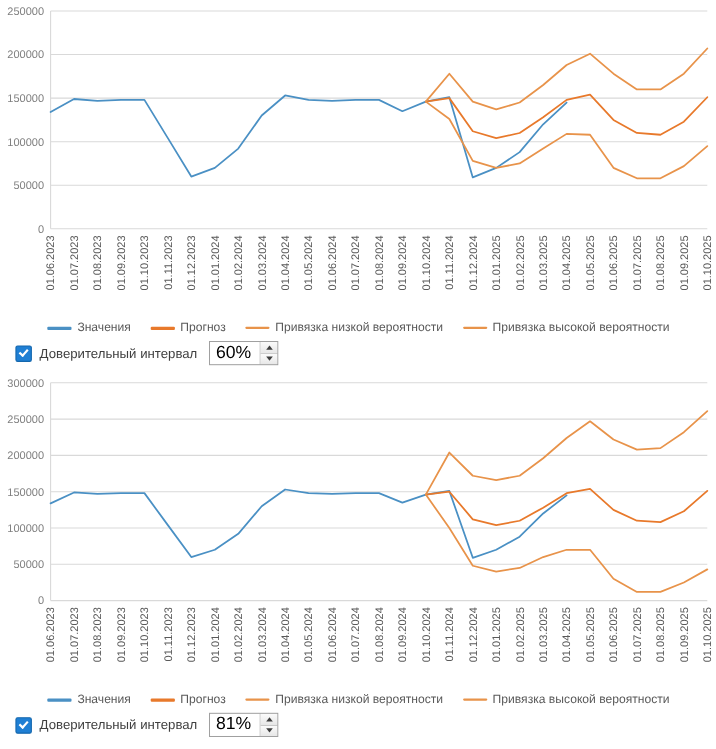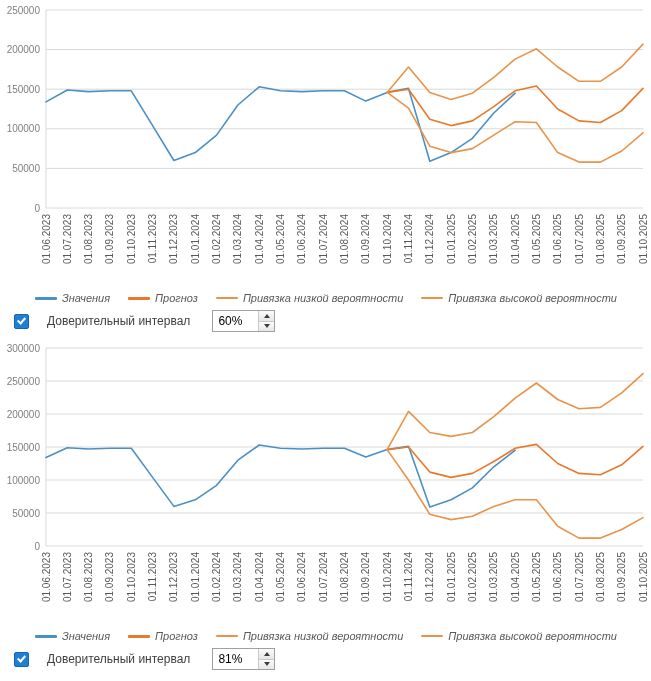--- a/index.html
+++ b/index.html
@@ -49,38 +49,37 @@
     stroke-linecap: round;
   }
   .legend {
     display: flex;
     align-items: center;
     justify-content: center;
     gap: 18px;
     font-size: 11px;
     color: #595959;
     padding: 2px 0 0 1px;
-    font-style: italic;
   }
   .legend-item {
     display: flex;
     align-items: center;
     gap: 5px;
     white-space: nowrap;
   }
   .legend-swatch {
     display: inline-block;
     width: 22px;
     height: 3px;
     border-radius: 1px;
   }
   .ci-row {
     display: flex;
     align-items: center;
-    gap: 18px;
+    gap: 7px;
     padding: 6px 16px 0 14px;
     font-size: 12px;
     color: #404040;
   }
   .ci-check {
     width: 13px;
     height: 13px;
     background: #1f7fd4;
     border: 1px solid #1467ad;
     border-radius: 2px;
@@ -104,21 +103,21 @@
   .spin-wrap {
     display: flex;
     align-items: stretch;
     height: 20px;
     border: 1px solid #a0a0a0;
     background: #ffffff;
     margin-left: 4px;
   }
   .spin-value {
     width: 40px;
-    font-size: 12px;
+    font-size: 16px;
     color: #000000;
     display: flex;
     align-items: center;
     padding-left: 5px;
     background: #ffffff;
   }
   .spin-btns {
     display: flex;
     flex-direction: column;
     width: 15px;

